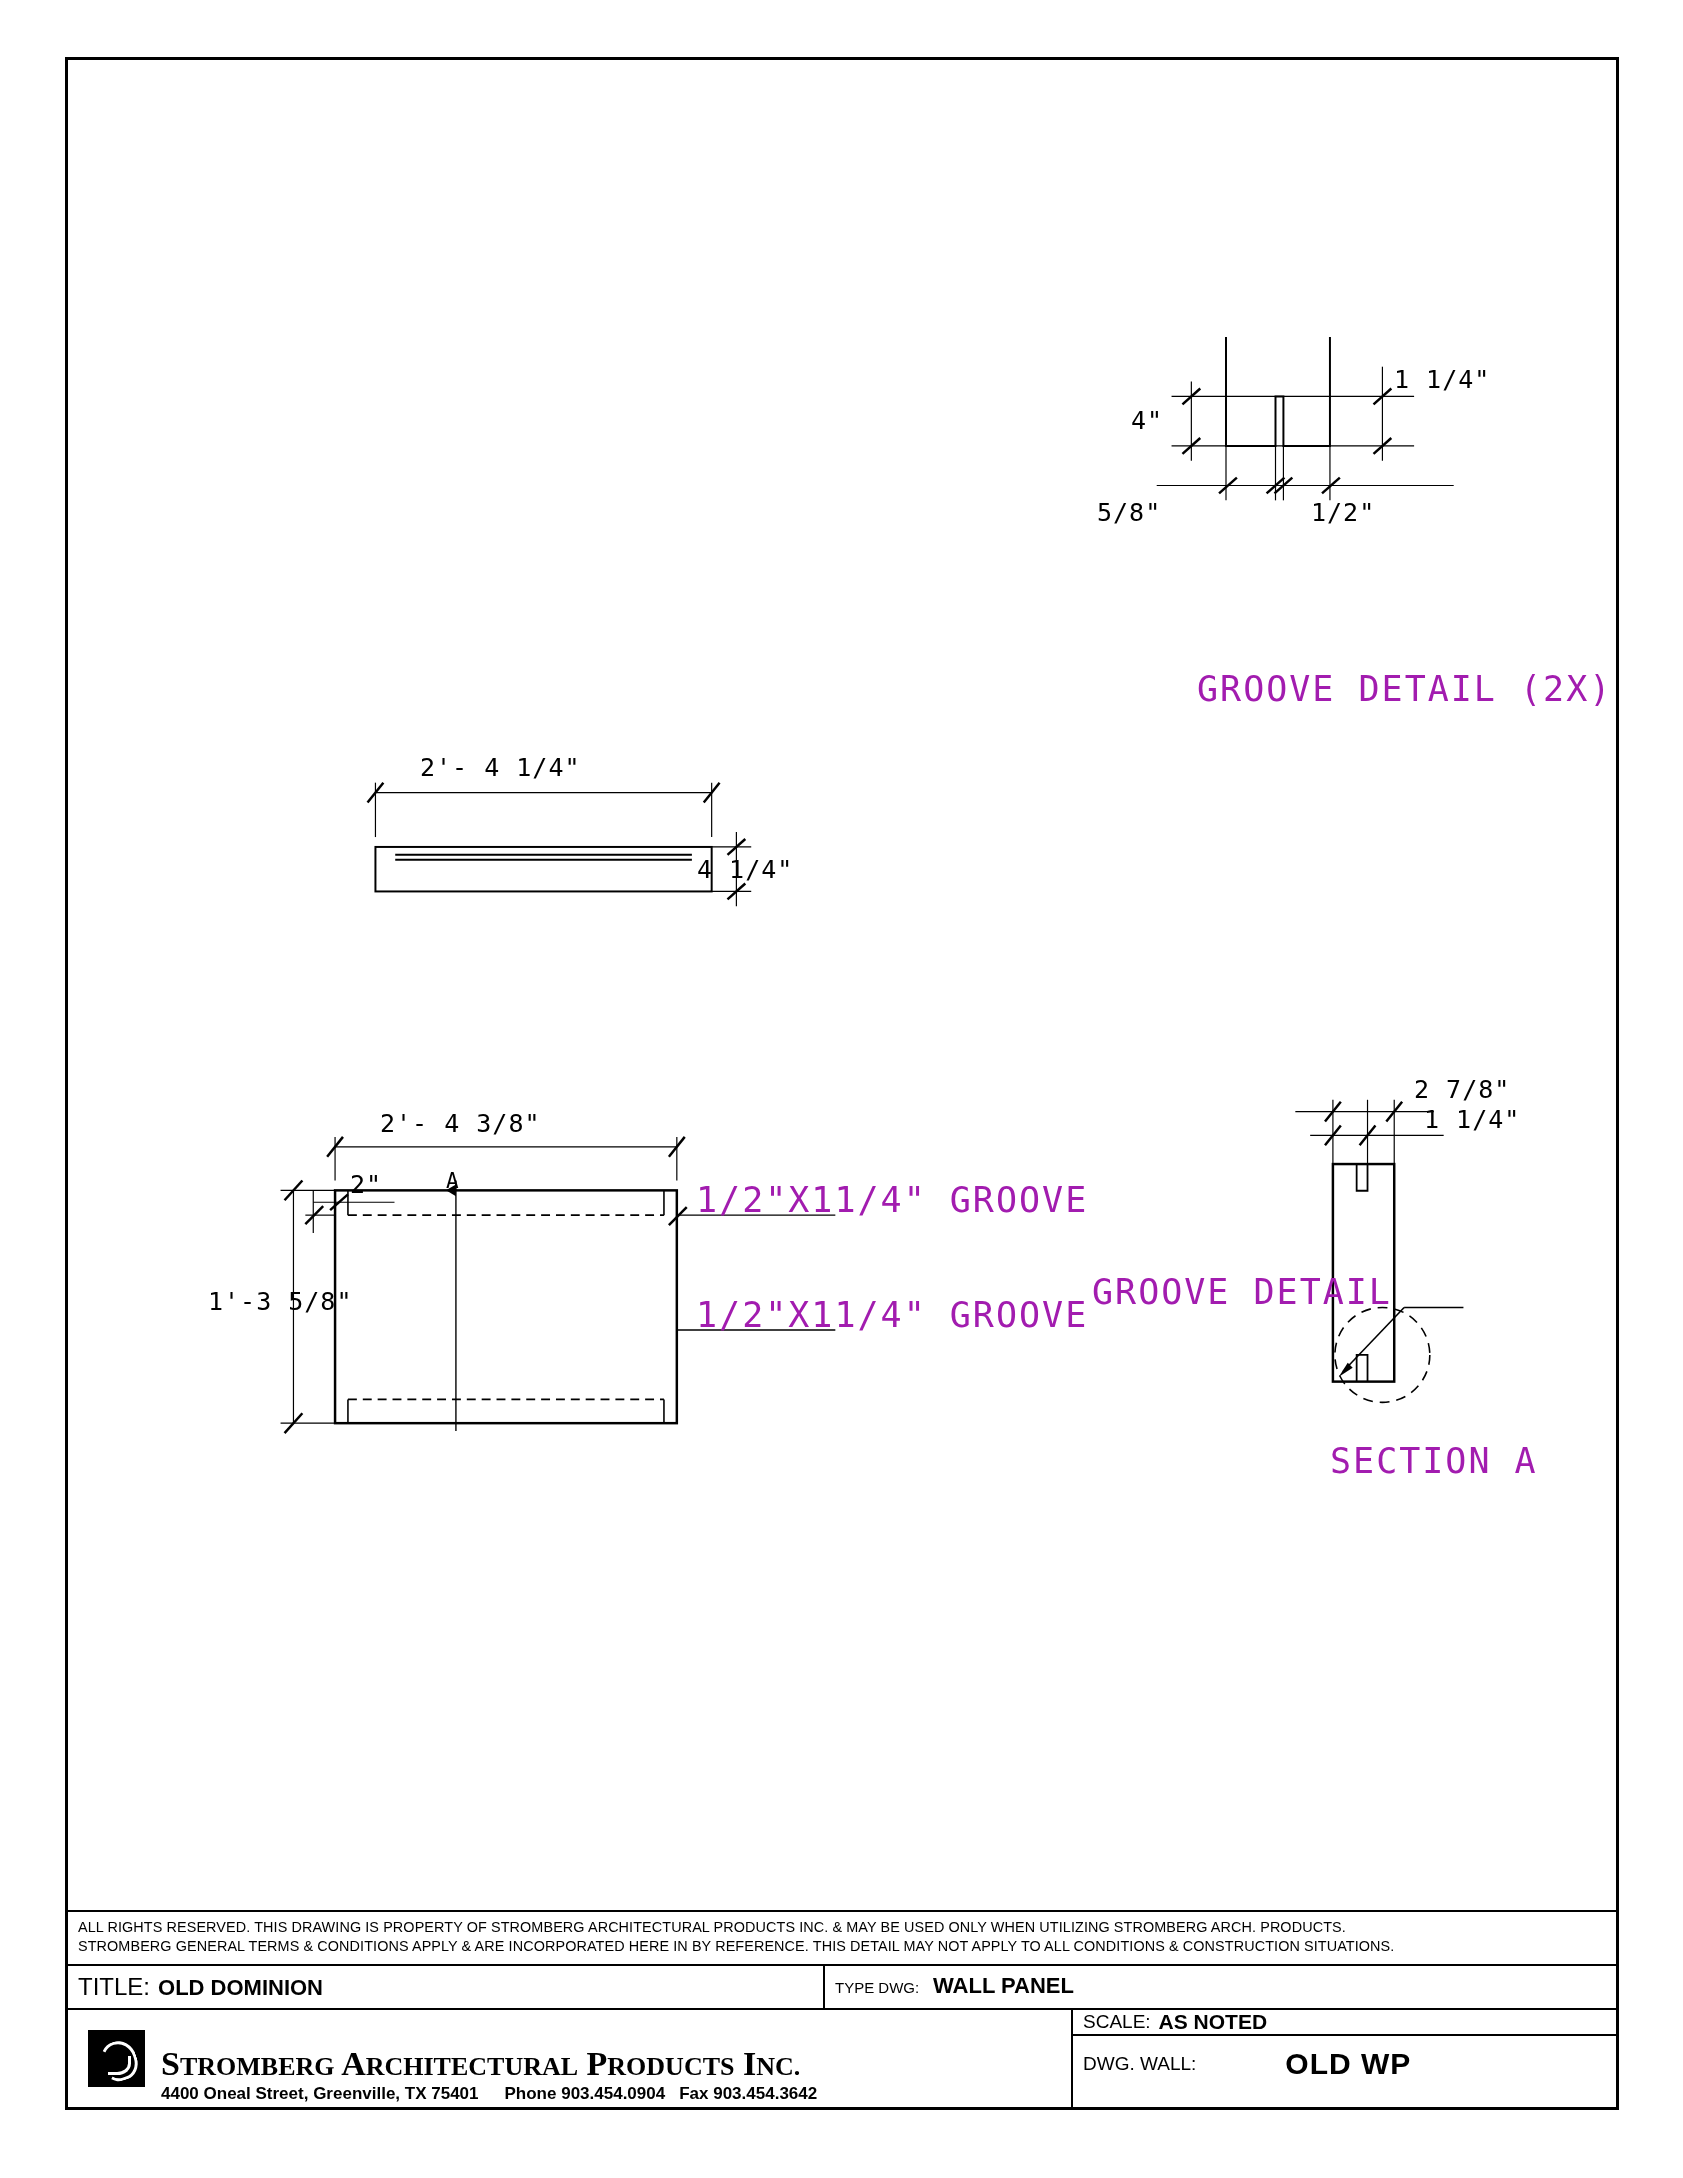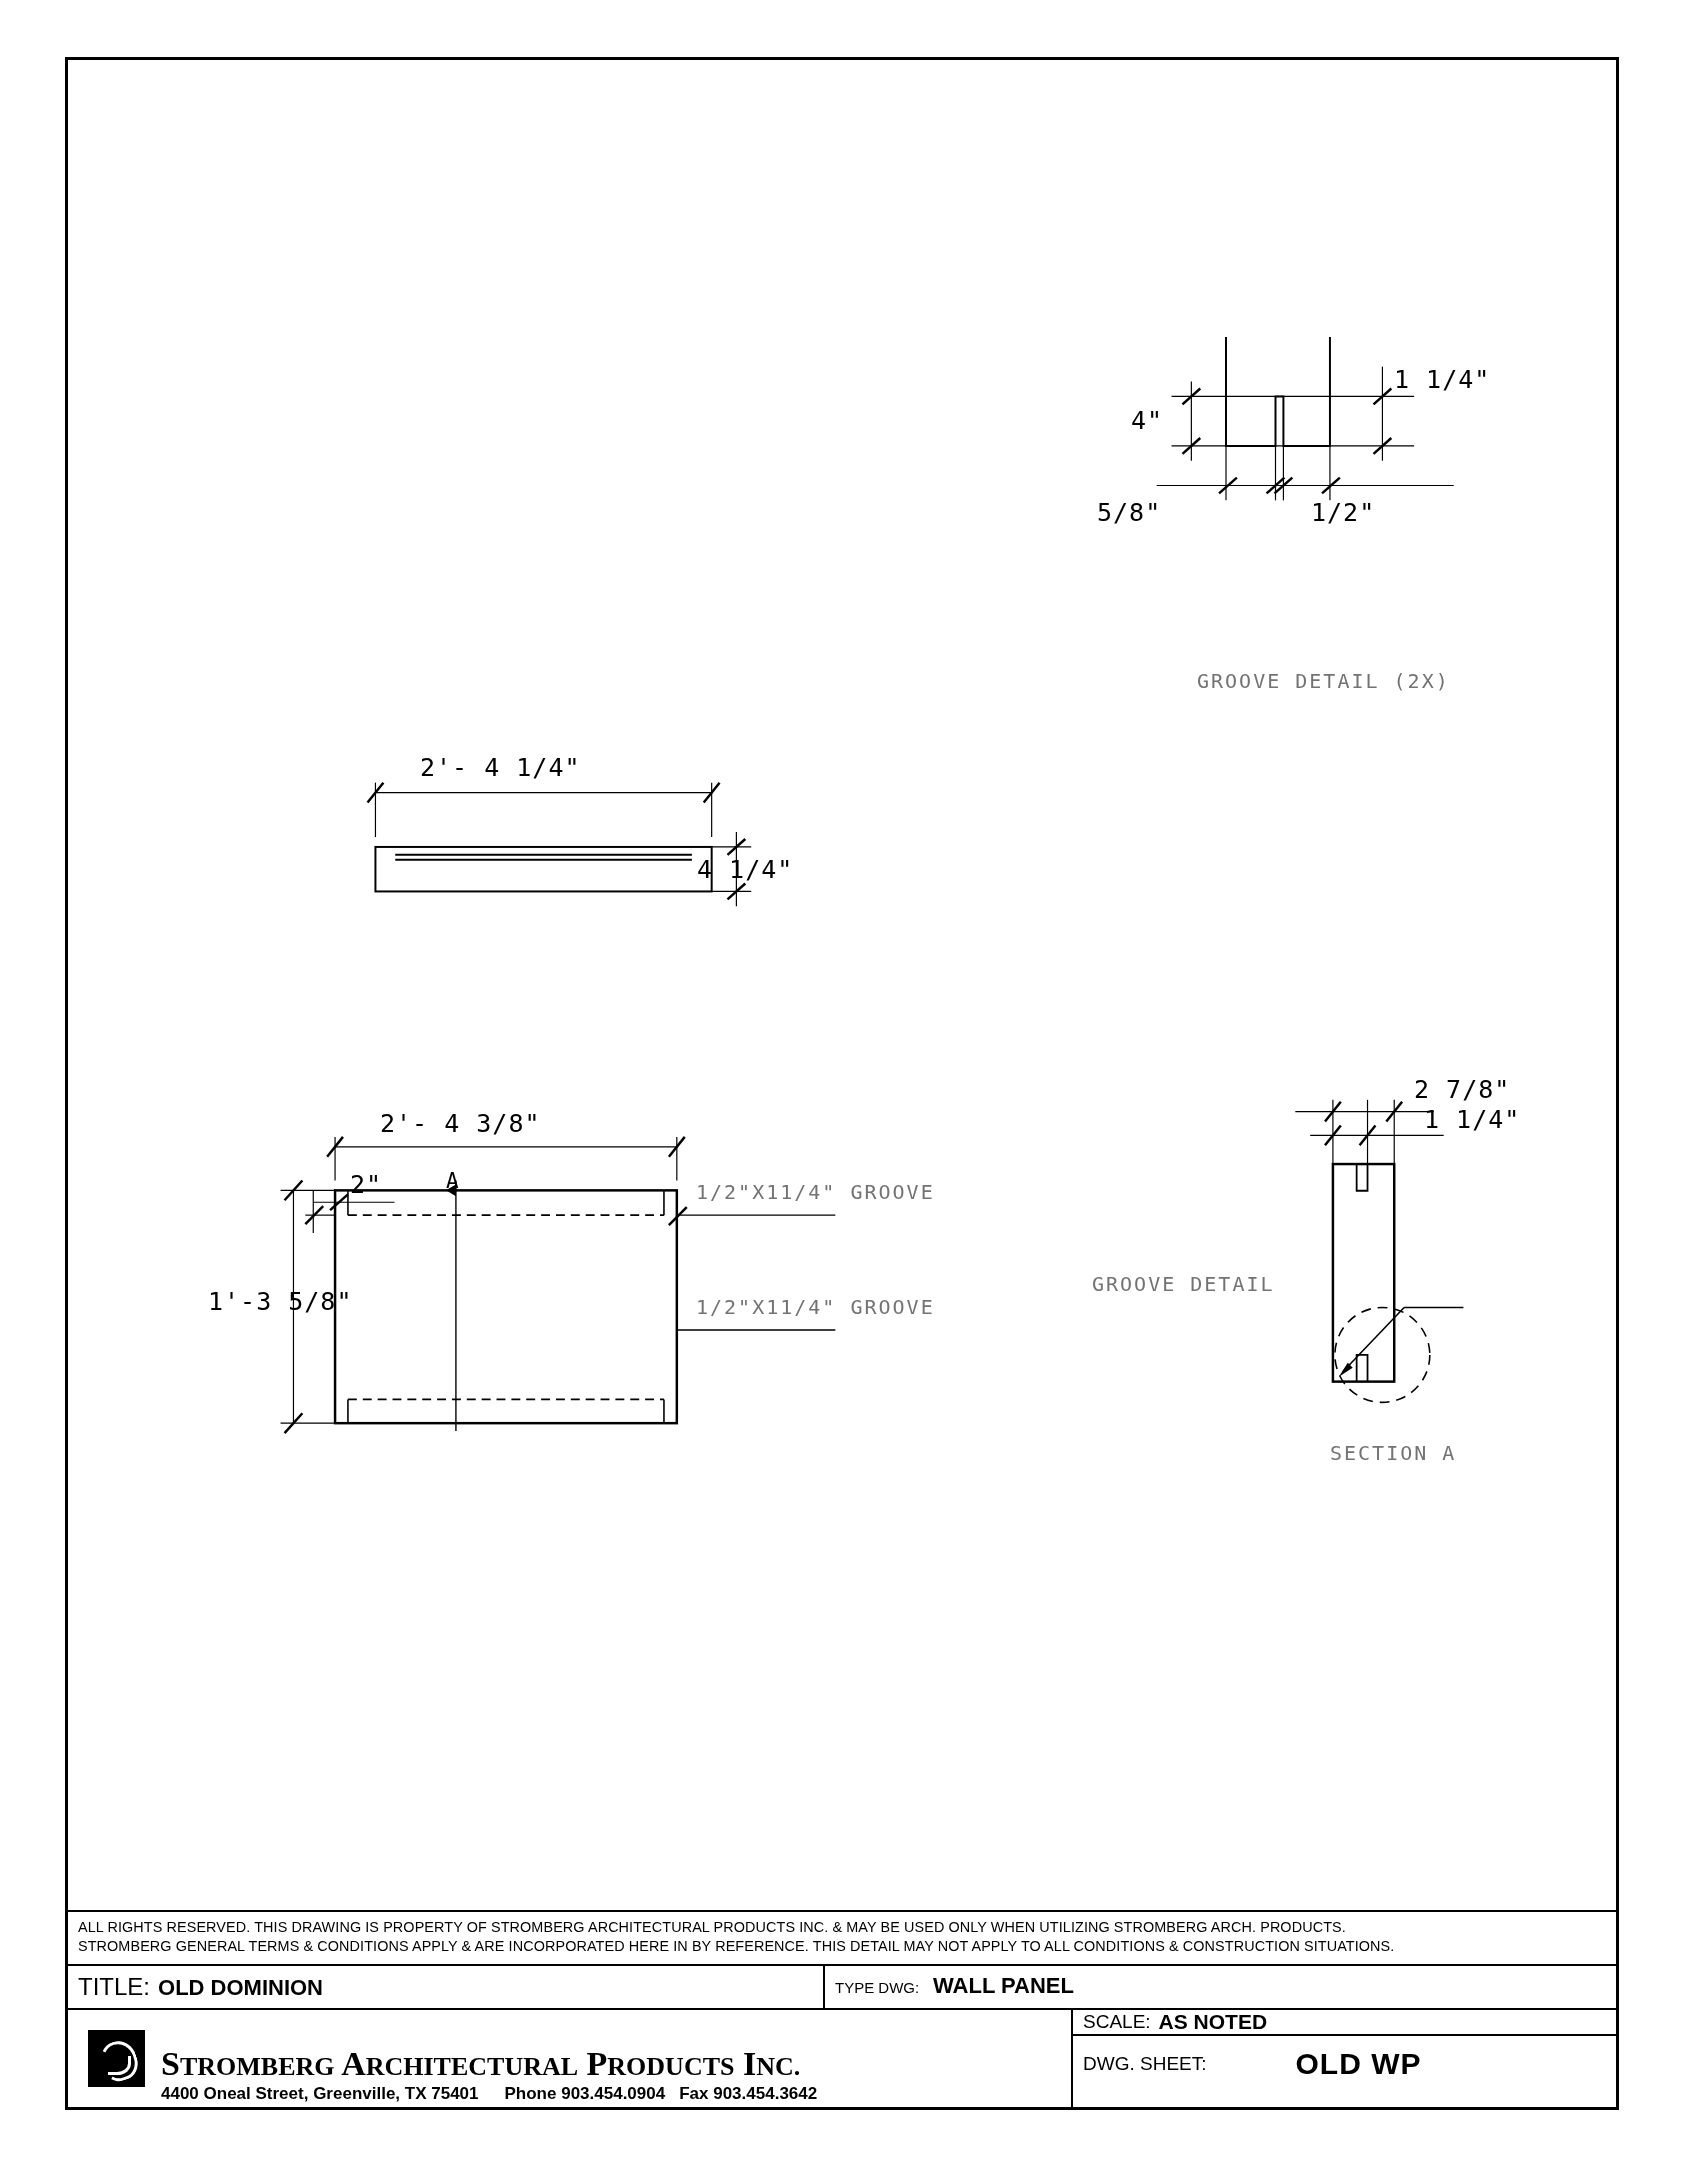--- a/index.html
+++ b/index.html
@@ -33,24 +33,24 @@
     position: absolute;
     font-family: "DejaVu Sans Mono", monospace;
     font-size: 25px;
     letter-spacing: 1px;
     white-space: nowrap;
     color: #000;
   }
   .labeltext {
     position: absolute;
     font-family: "DejaVu Sans Mono", monospace;
-    font-size: 20px;
+    font-size: 35px;
     letter-spacing: 2px;
     white-space: nowrap;
-    color: #737373;
+    color: #a21caf;
   }
 
   
   #titleblock {
     position: absolute;
     left: 0px;
     bottom: 0px;
     width: 100%;
     box-sizing: border-box;
   }
@@ -360,21 +360,21 @@
           <div class="company-name"><span>S</span><span class="sc">TROMBERG</span> <span>A</span><span class="sc">RCHITECTURAL</span> <span>P</span><span class="sc">RODUCTS</span> <span>I</span><span class="sc">NC.</span></div>
           <div class="company-addr"><span>4400 Oneal Street, Greenville, TX  75401</span><span class="gap"></span><span>Phone 903.454.0904</span><span class="gap" style="width:14px;"></span><span>Fax 903.454.3642</span></div>
         </div>
       </div>
       <div class="tb-right-cell">
         <div class="tb-scale-row">
           <span class="tb-small-label" style="font-size:19px;">SCALE:</span>
           <span class="tb-val">AS NOTED</span>
         </div>
         <div class="tb-sheet-row">
-          <span class="tb-small-label" style="font-size:19px;">DWG. SHEET:</span>
+          <span class="tb-small-label" style="font-size:19px;">DWG. WALL:</span>
           <span class="tb-sheet-val">OLD WP</span>
         </div>
       </div>
     </div>
   </div>
 
 </div>
 
 
 </body></html>

